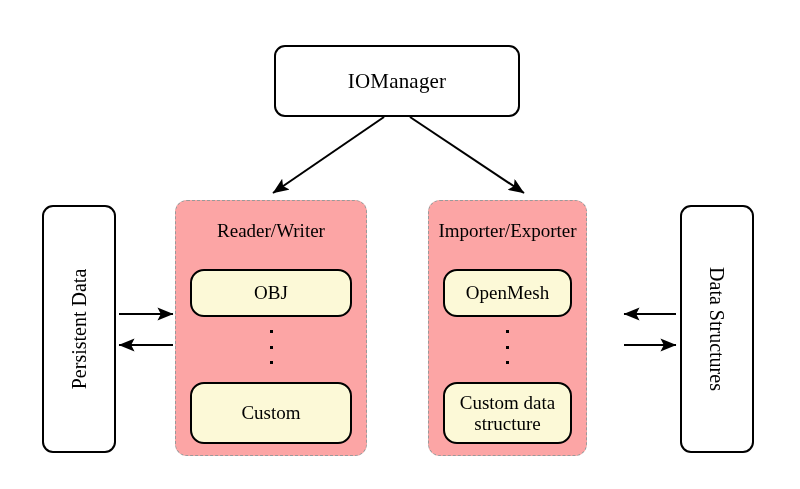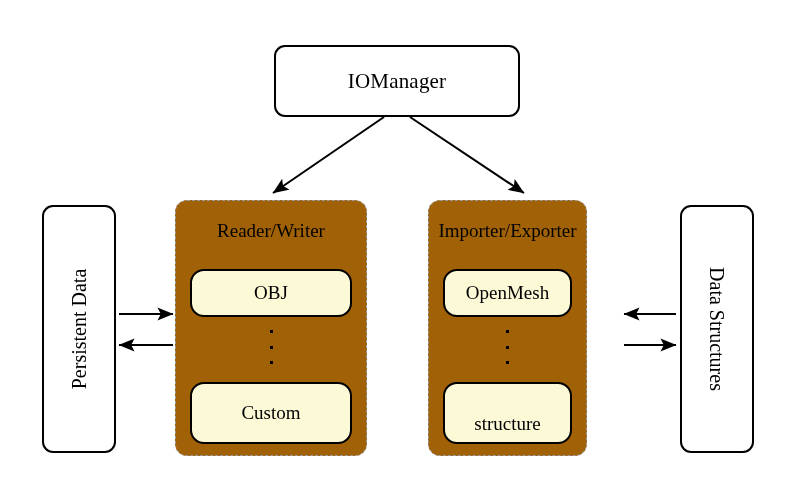--- a/index.html
+++ b/index.html
@@ -60,21 +60,21 @@
   }
   #persistent-data .label { transform: rotate(-90deg); }
   #data-structures .label { transform: rotate(90deg); }
 
   
   .panel {
     position: absolute;
     box-sizing: border-box;
     top: 200px;
     height: 256px;
-    background: #a16207;
+    background: #fca5a5;
     border: 1.4px dashed #9a9a9a;
     border-radius: 12px;
   }
   #panel-readerwriter { left: 175px; width: 192px; }
   #panel-importerexporter { left: 428px; width: 159px; }
 
   .panel-title {
     position: absolute;
     top: 20px;
     left: 0;
@@ -220,19 +220,19 @@
     </div>
 
     <div class="vdots">
       <i></i>
         <i></i>
         <i></i>
     </div>
 
     <div class="item-box item-bottom">
       <span class="label">
-        <br>
+        <span>Custom data</span><br>
         <span>structure</span>
       </span>
     </div>
   </div>
 
 </div>
 
 </body></html>

